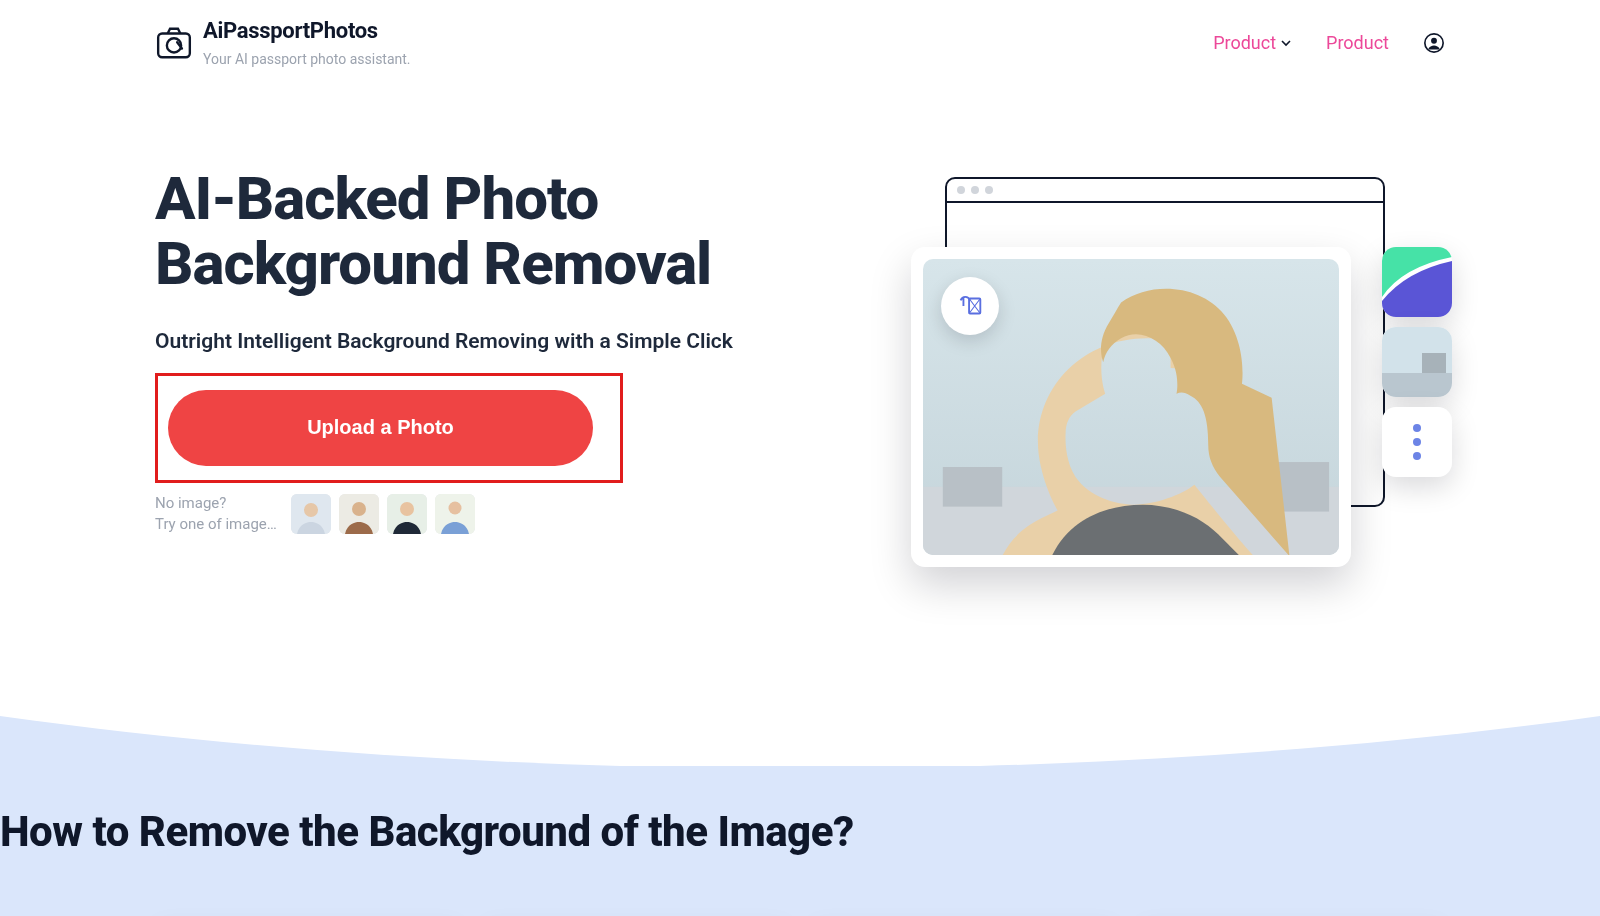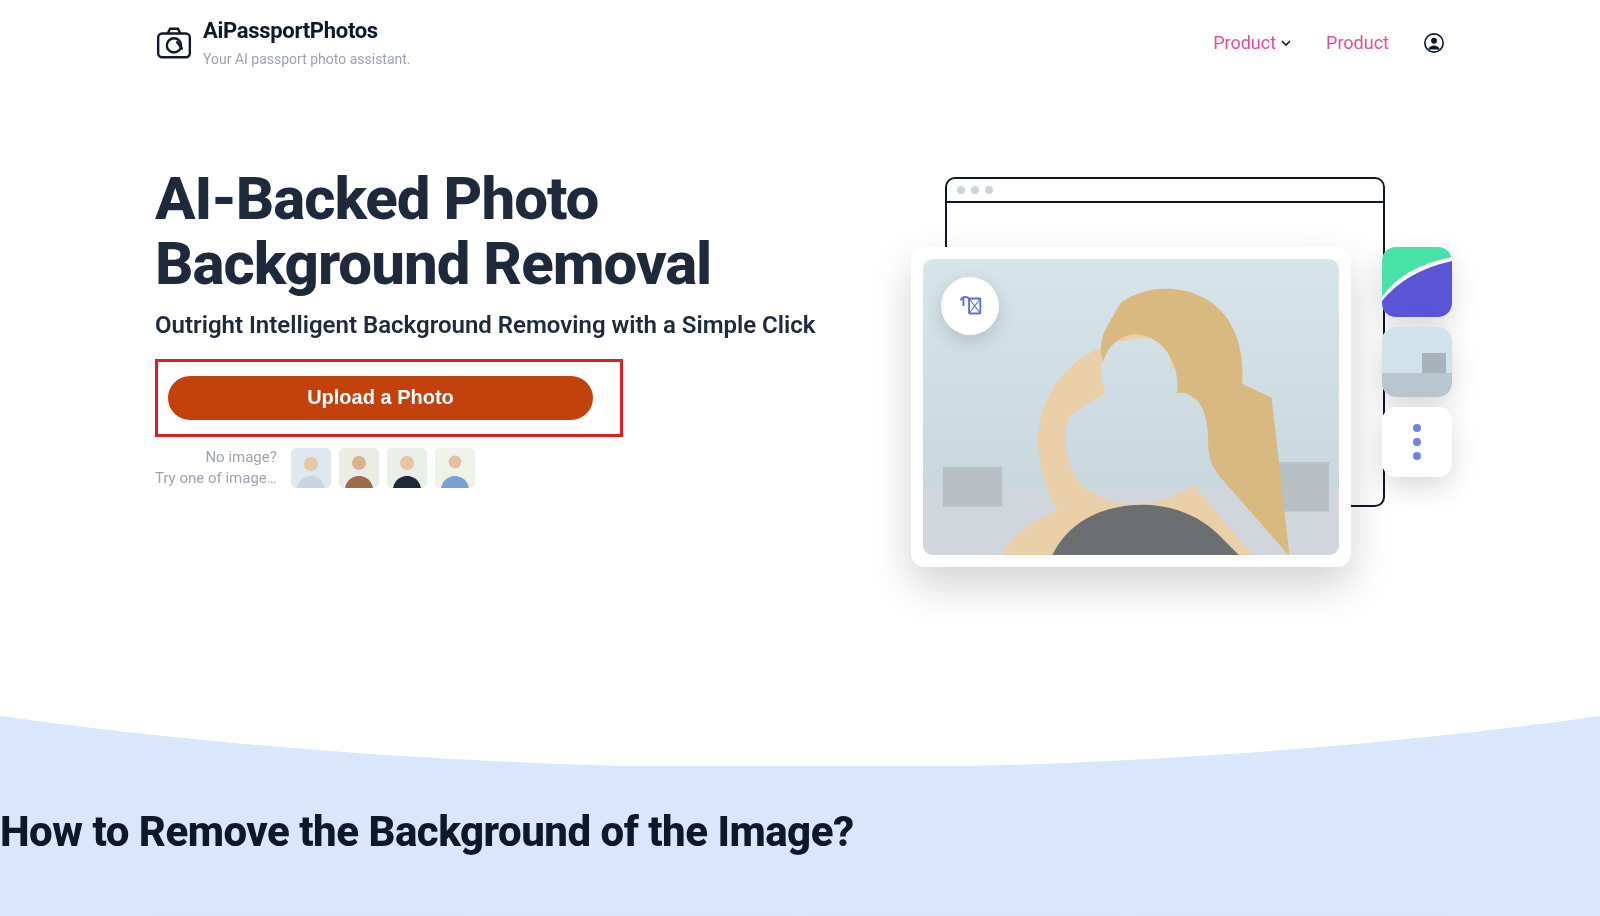--- a/index.html
+++ b/index.html
@@ -42,38 +42,38 @@
 
     
     .hero {
       display: grid;
       grid-template-columns: 1fr 560px;
       gap: 16px;
       align-items: start;
       padding-top: 90px;
     }
     .hero-title { font-size: 60px; font-weight: 800; line-height: 1.08; color: #1e293b; letter-spacing: -1px; }
-    .hero-sub { margin-top: 14px; font-size: 24px; font-weight: 600; color: #1e293b; }
+    .hero-sub { margin-top: 32px; font-size: 21px; font-weight: 600; color: #1e293b; }
 
     .upload-wrap {
       margin-top: 20px;
       border: 3px solid #e11d1d;
       padding: 14px 20px 14px 10px;
       width: 468px;
     }
     .upload-btn {
-      width: 425px; height: 44px;
-      background: #c2410c;
+      width: 425px; height: 76px;
+      background: #ef4444;
       color: #fff;
       border: none; border-radius: 999px;
       font-weight: 700; font-size: 20px;
       cursor: pointer;
     }
 
-    .samples { margin-top: 10px; display: flex; align-items: center; gap: 14px; text-align: right; }
+    .samples { margin-top: 10px; display: flex; align-items: center; gap: 14px; }
     .samples-text { font-size: 15px; color: #9ca3af; line-height: 1.4; }
     .sample-thumbs { display: flex; gap: 8px; }
     .thumb { width: 40px; height: 40px; border-radius: 6px; background: #e5e7eb; display: flex; align-items: center; justify-content: center; overflow: hidden; cursor: pointer; }
     .thumb svg { width: 100%; height: 100%; }
 
     
     .hero-illus { position: relative; width: 100%; height: 440px; }
     .browser-frame {
       position: absolute; left: 60px; top: 10px; width: 440px; height: 330px;
       border: 2px solid #0f172a; border-radius: 10px; background: #fff;

